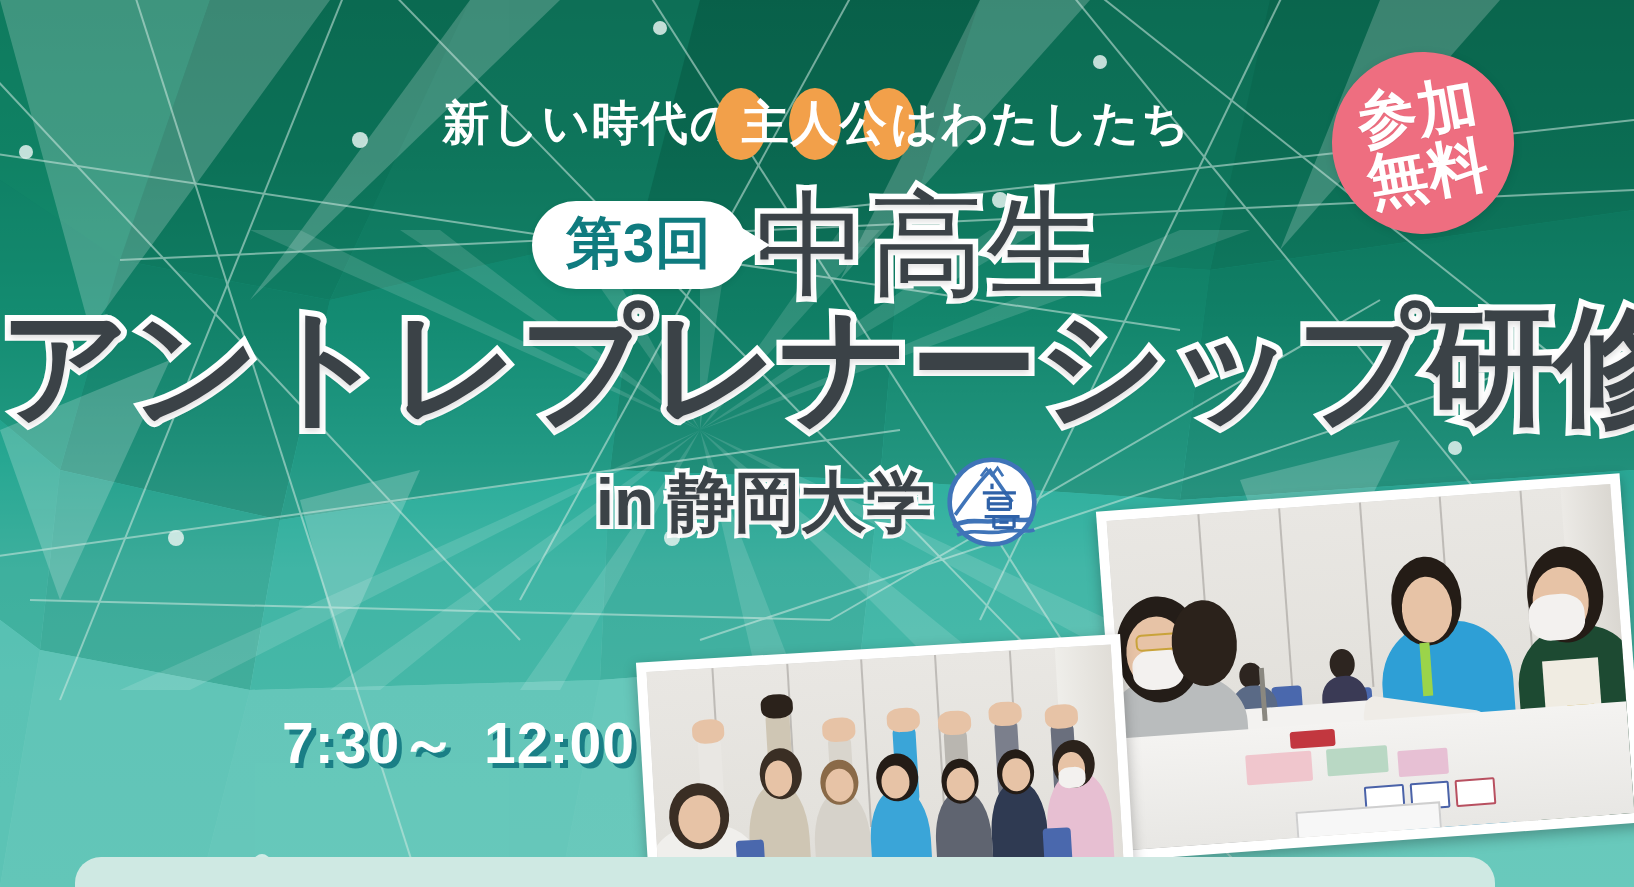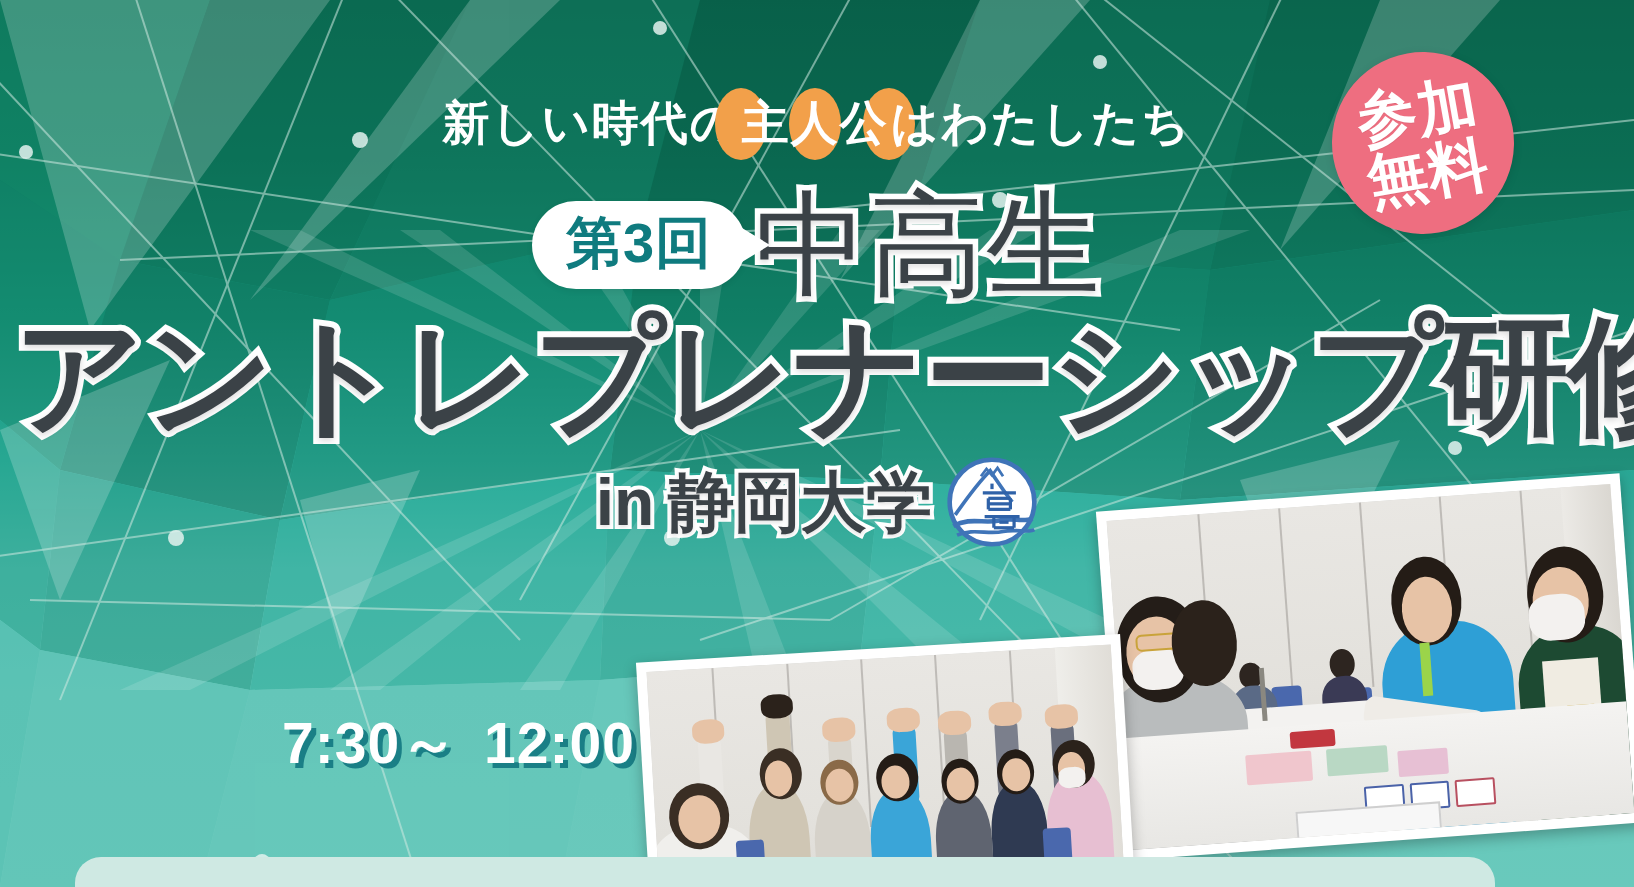--- a/index.html
+++ b/index.html
@@ -146,24 +146,25 @@
     color: #3b4247;
     line-height: 1;
     letter-spacing: 2px;
     -webkit-text-stroke: 11px #ffffff;
     paint-order: stroke fill;
     text-shadow: 0 3px 5px rgba(0,0,0,0.12);
   }
 
   .title-line2 {
     position: absolute;
-    left: 14px; right: 0;
+    left: 0; right: 0;
     top: 312px;
     text-align: center;
     white-space: nowrap;
+    font-family: Liberation Mono, monospace;
   }
   .title-line2 .kanji-huge {
     font-size: 128px;
     font-weight: 700;
     color: #3b4247;
     line-height: 1;
     letter-spacing: -1px;
     -webkit-text-stroke: 12px #ffffff;
     paint-order: stroke fill;
     text-shadow: 0 3px 6px rgba(0,0,0,0.14);

